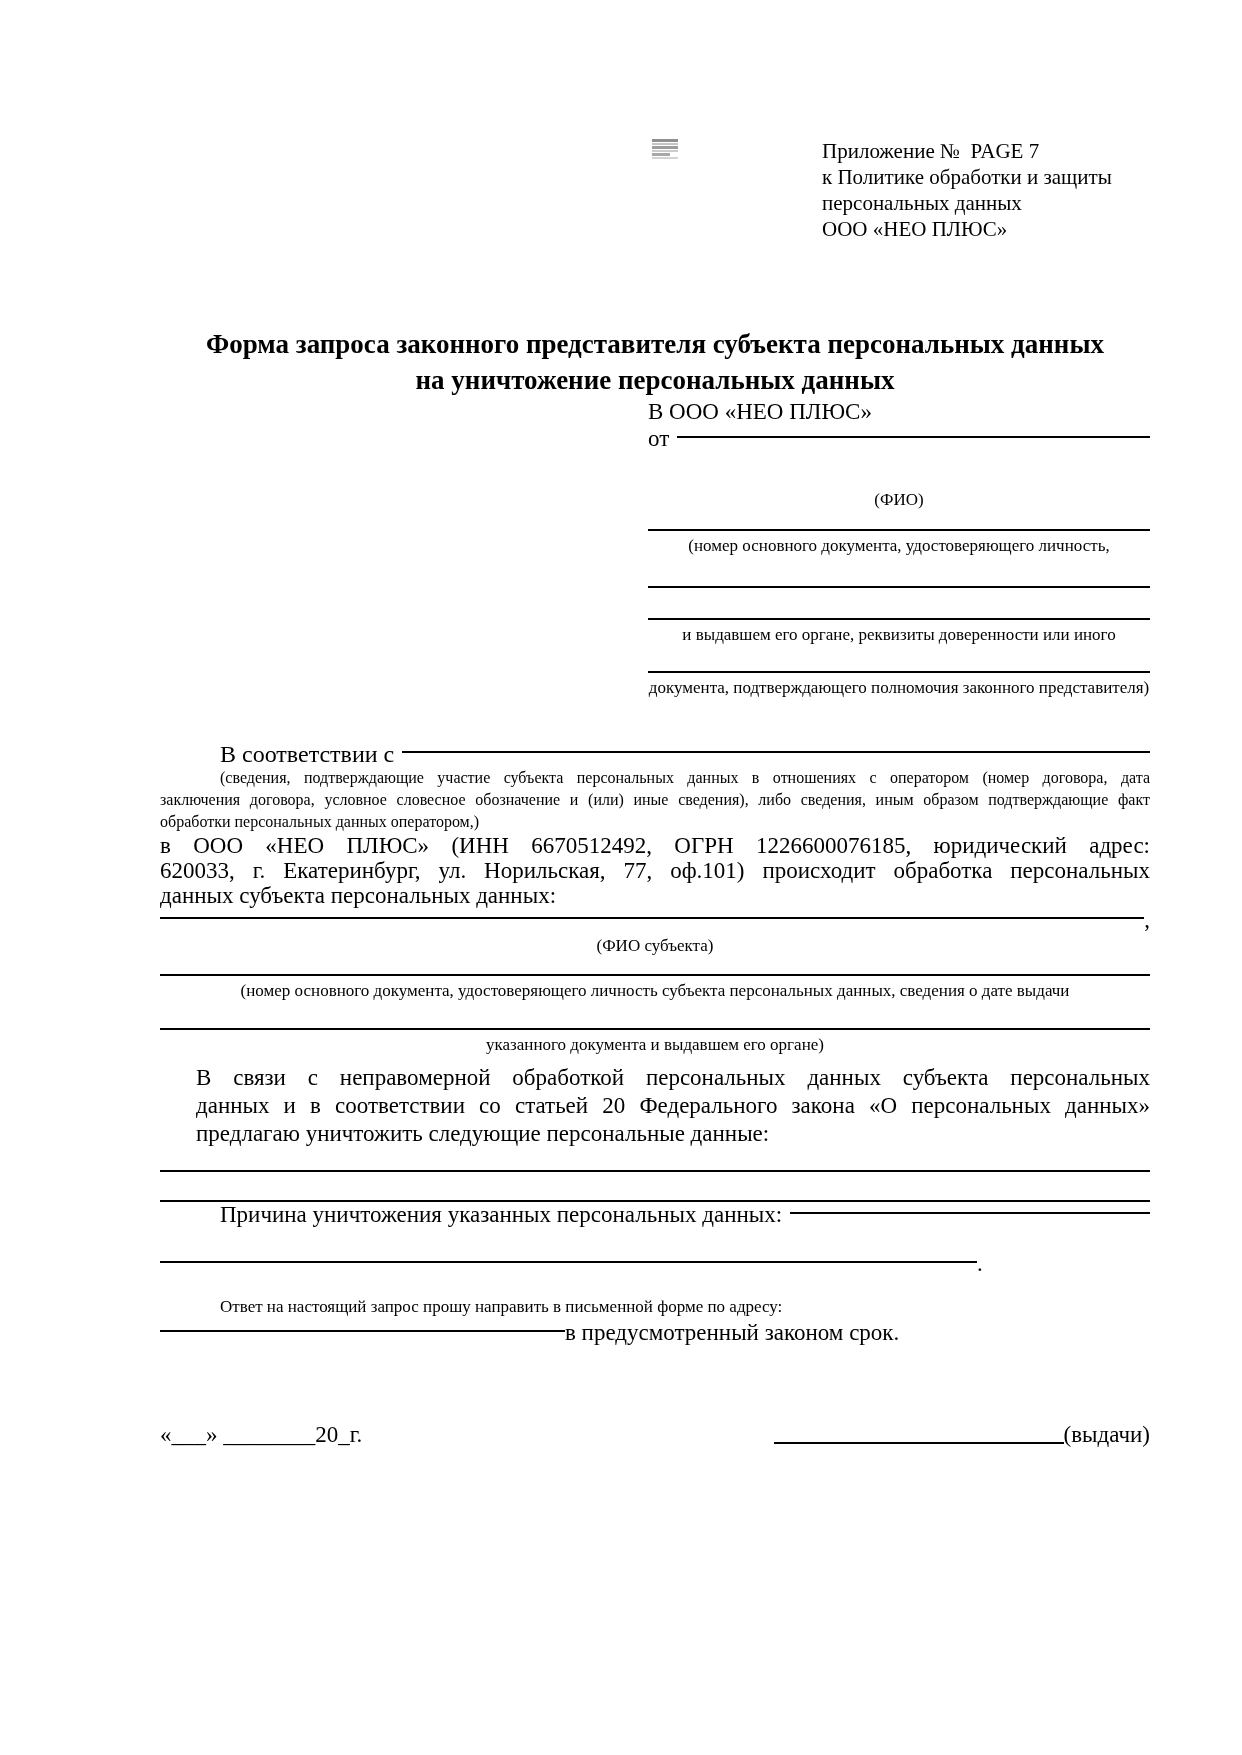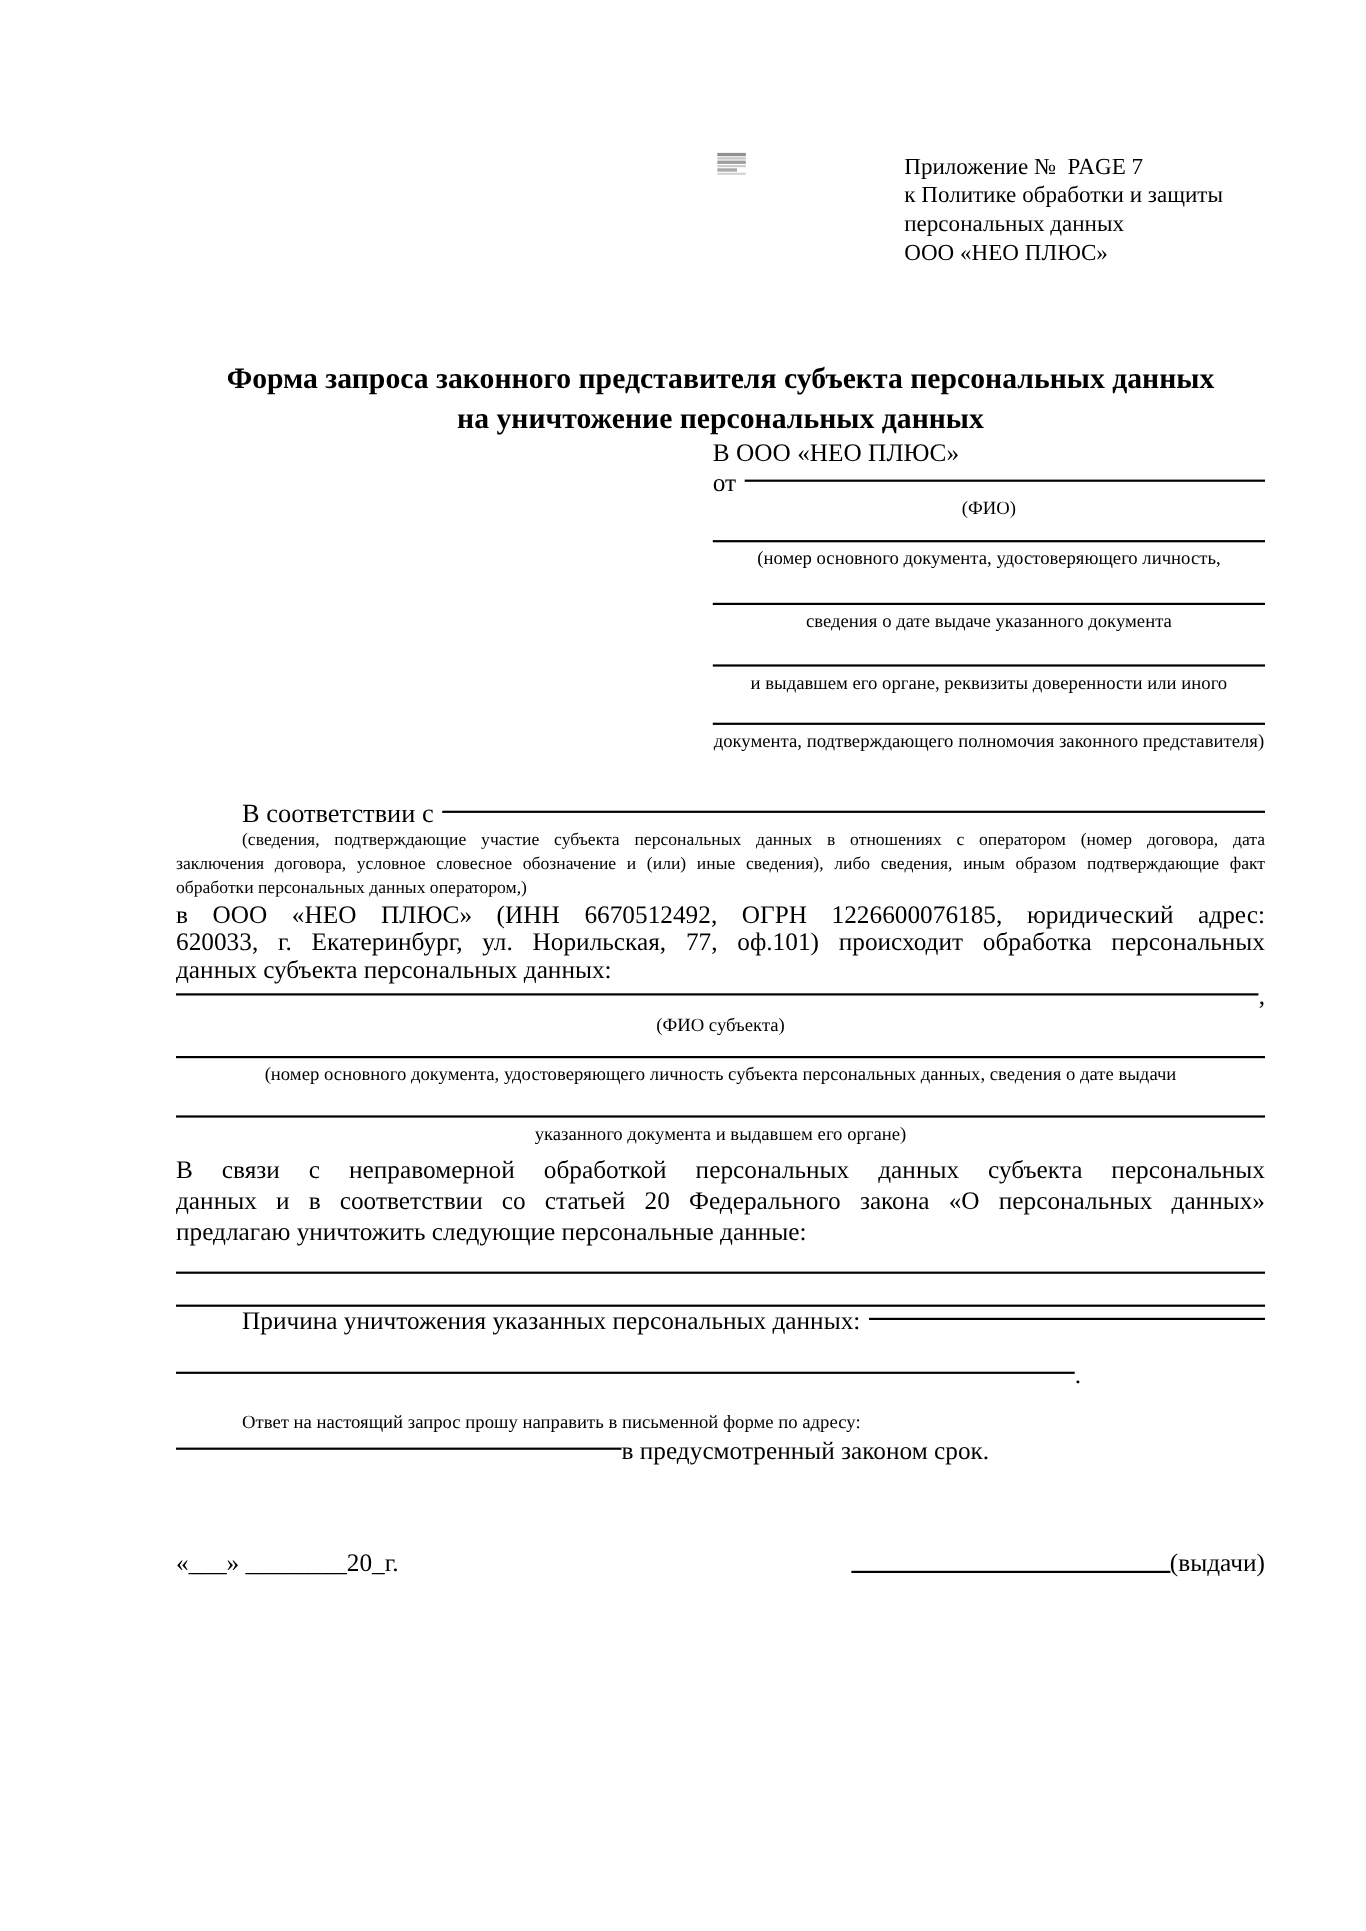--- a/index.html
+++ b/index.html
@@ -22,35 +22,35 @@
   
   .title{margin-top:84px;text-align:center;font-weight:bold;font-size:27px;line-height:36px;}
 
   
   .addressee{margin-left:488px;width:502px;font-size:23px;}
   .addr-to{line-height:27px;}
   .row{display:flex;align-items:center;}
   .from-row{line-height:27px;}
   .fill-line{flex:1 1 auto;border-bottom:2px solid #000;margin-bottom:4px;}
   .gap8{margin-left:8px;}
-  .caption{font-size:17px;line-height:19px;text-align:center;}
+  .caption{font-size:17px;line-height:19px;text-align:center;margin-top:38px;}
   .u-line{border-bottom:2px solid #000;height:0;}
   .field{margin-top:0;}
   .field .caption{margin-top:5px;}
   .f1{margin-top:20px;} .f2{margin-top:31px;} .f3{margin-top:30px;} .f4{margin-top:27px;}
 
   
   .acc-row{margin-top:44px;font-size:24px;line-height:26px;}
   .indent{padding-left:60px;white-space:nowrap;}
   .note{font-size:16px;line-height:22px;}
   .note .first{text-indent:60px;}
   .jl{text-align:justify;text-align-last:justify;}
   .para{font-size:23px;}
   .operator{line-height:25px;}
-  .request{margin-top:10px;line-height:28px;}
+  .request{margin-top:10px;line-height:28px;margin-left:36px;}
 
   .subj-row1{font-size:23px;line-height:24px;}
   .subj-caption{margin-top:4px;}
   .s2{margin-top:19px;} .s3{margin-top:28px;}
   .s2 .caption,.s3 .caption{margin-top:5px;}
 
   .blank1{margin-top:22px;} .blank2{margin-top:28px;}
 
   .reason-row{font-size:23px;line-height:26px;}
   .cont-row{margin-top:24px;font-size:23px;line-height:24px;}
@@ -101,21 +101,20 @@
         <span class="fill-line gap8"></span>
       </div>
       <div class="caption">(ФИО)</div>
 
       <div class="field f1">
         <div class="u-line"></div>
         <div class="caption">(номер основного документа, удостоверяющего личность,</div>
       </div>
       <div class="field f2">
         <div class="u-line"></div>
-        <div class="caption">сведения о дате выдаче указанного документа</div>
       </div>
       <div class="field f3">
         <div class="u-line"></div>
         <div class="caption">и выдавшем его органе, реквизиты доверенности или иного</div>
       </div>
       <div class="field f4">
         <div class="u-line"></div>
         <div class="caption">документа, подтверждающего полномочия законного представителя)</div>
       </div>
     </div>

